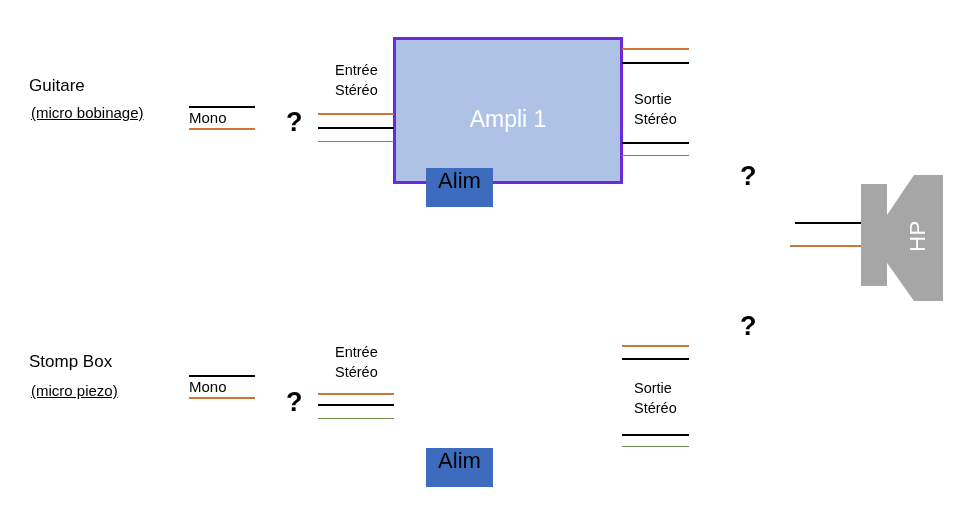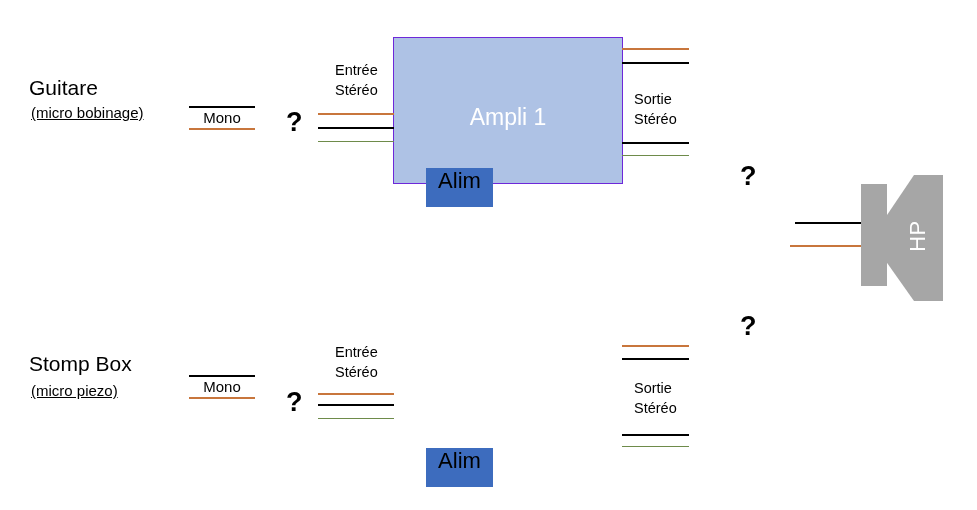--- a/index.html
+++ b/index.html
@@ -15,21 +15,21 @@
     position: relative;
     width: 977px;
     height: 510px;
     background: #ffffff;
     overflow: hidden;
   }
   .abs { position: absolute; }
 
   
   .src-title {
-    font-size: 21px;
+    font-size: 17px;
     color: #000000;
     white-space: nowrap;
     letter-spacing: 0px;
   }
   .src-title.spell {
     text-decoration: none;
     background-image:
       linear-gradient(45deg, transparent 45%, #e03030 45%, #e03030 55%, transparent 55%),
       linear-gradient(-45deg, transparent 45%, #e03030 45%, #e03030 55%, transparent 55%);
     background-size: 4px 3px;
@@ -57,36 +57,36 @@
   
   .wire { height: 0; border-top-style: solid; }
   .w-black  { border-top-color: #000000; border-top-width: 2px; }
   .w-orange { border-top-color: #c8763c; border-top-width: 2px; }
   .w-green  { border-top-color: #6e8b4a; border-top-width: 1.5px; }
 
   
   .mono-label {
     font-size: 15px;
     color: #000000;
-    text-align: center;
+    text-align: left;
     white-space: nowrap;
   }
 
   
   .qmark {
     font-size: 27px;
     font-weight: bold;
     color: #000000;
     line-height: 1;
   }
 
   
   .amp-box {
     background: #aec2e5;
-    border: 1px solid #6d28d9;
+    border: 3px solid #6d28d9;
     box-sizing: border-box;
   }
   .amp-title {
     position: absolute;
     left: 0;
     right: 0;
     text-align: center;
     font-size: 23px;
     color: #ffffff;
     white-space: nowrap;

